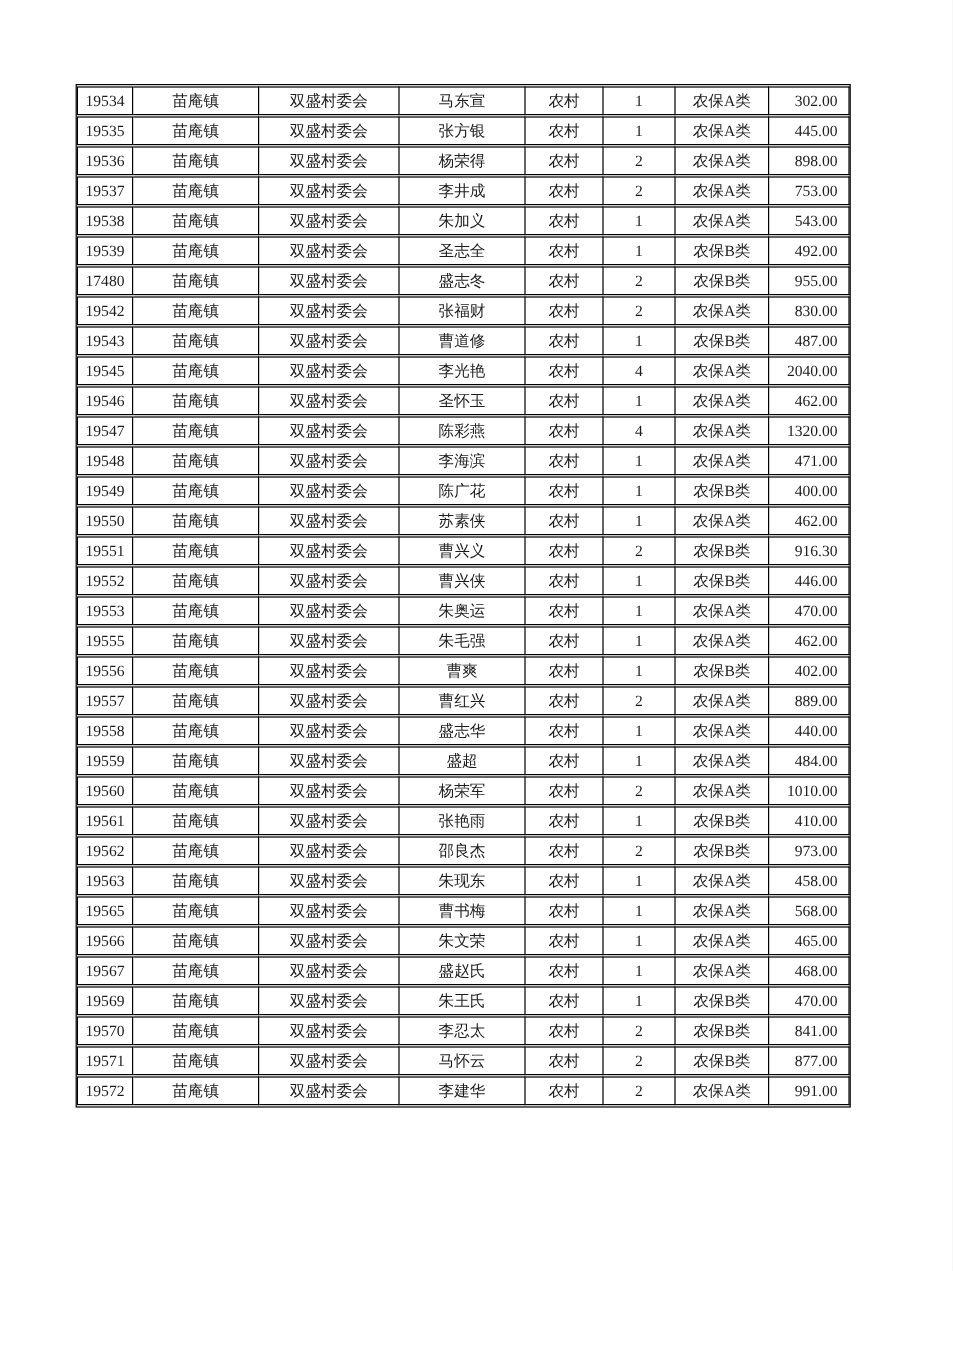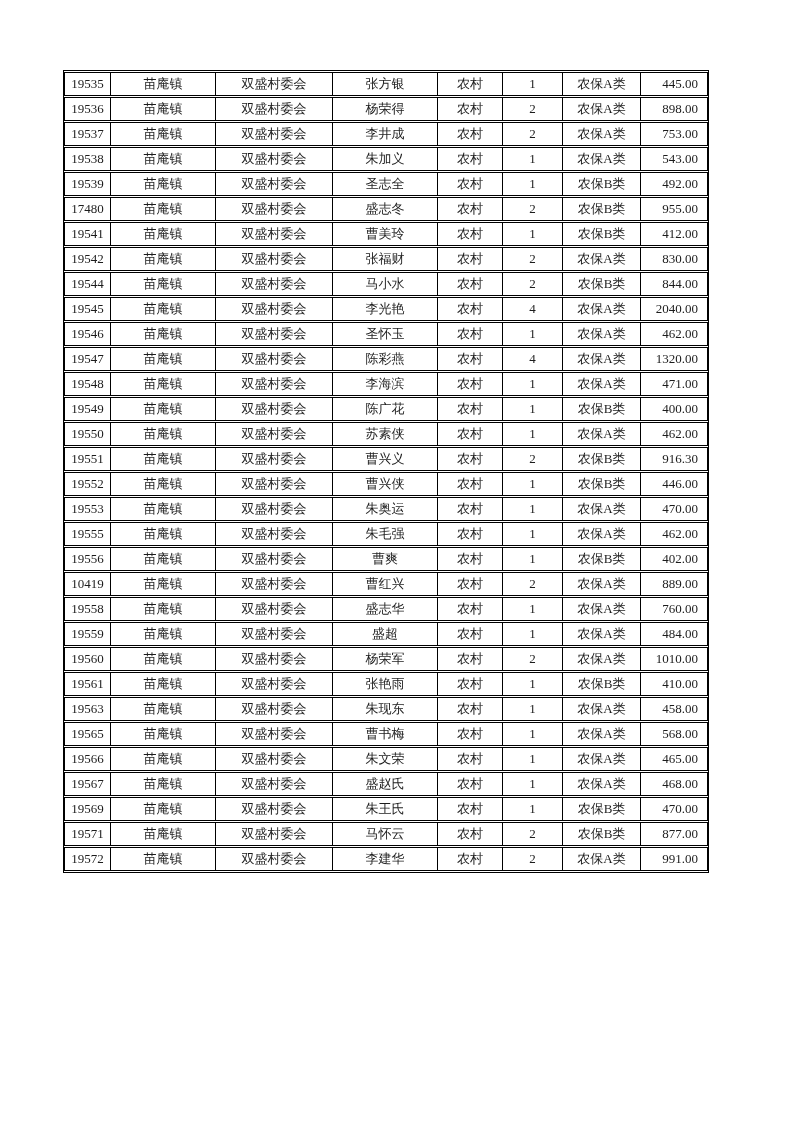--- a/index.html
+++ b/index.html
@@ -46,20 +46,30 @@
       <col style="width:105px">
       <col style="width:117px">
       <col style="width:105px">
       <col style="width:65px">
       <col style="width:60px">
       <col style="width:78px">
       <col style="width:67px">
     </colgroup>
     <tbody>
         <tr>
+          <td>19534</td>
+          <td>苗庵镇</td>
+          <td>双盛村委会</td>
+          <td>马东宣</td>
+          <td>农村</td>
+          <td>1</td>
+          <td>农保A类</td>
+          <td class="amount">302.00</td>
+        </tr>
+        <tr>
           <td>19535</td>
           <td>苗庵镇</td>
           <td>双盛村委会</td>
           <td>张方银</td>
           <td>农村</td>
           <td>1</td>
           <td>农保A类</td>
           <td class="amount">445.00</td>
         </tr>
         <tr>
@@ -106,48 +116,38 @@
           <td>17480</td>
           <td>苗庵镇</td>
           <td>双盛村委会</td>
           <td>盛志冬</td>
           <td>农村</td>
           <td>2</td>
           <td>农保B类</td>
           <td class="amount">955.00</td>
         </tr>
         <tr>
-          <td>19541</td>
-          <td>苗庵镇</td>
-          <td>双盛村委会</td>
-          <td>曹美玲</td>
-          <td>农村</td>
-          <td>1</td>
-          <td>农保B类</td>
-          <td class="amount">412.00</td>
-        </tr>
-        <tr>
           <td>19542</td>
           <td>苗庵镇</td>
           <td>双盛村委会</td>
           <td>张福财</td>
           <td>农村</td>
           <td>2</td>
           <td>农保A类</td>
           <td class="amount">830.00</td>
         </tr>
         <tr>
-          <td>19544</td>
-          <td>苗庵镇</td>
-          <td>双盛村委会</td>
-          <td>马小水</td>
-          <td>农村</td>
-          <td>2</td>
-          <td>农保B类</td>
-          <td class="amount">844.00</td>
+          <td>19543</td>
+          <td>苗庵镇</td>
+          <td>双盛村委会</td>
+          <td>曹道修</td>
+          <td>农村</td>
+          <td>1</td>
+          <td>农保B类</td>
+          <td class="amount">487.00</td>
         </tr>
         <tr>
           <td>19545</td>
           <td>苗庵镇</td>
           <td>双盛村委会</td>
           <td>李光艳</td>
           <td>农村</td>
           <td>4</td>
           <td>农保A类</td>
           <td class="amount">2040.00</td>
@@ -246,38 +246,38 @@
           <td>19556</td>
           <td>苗庵镇</td>
           <td>双盛村委会</td>
           <td>曹爽</td>
           <td>农村</td>
           <td>1</td>
           <td>农保B类</td>
           <td class="amount">402.00</td>
         </tr>
         <tr>
-          <td>10419</td>
+          <td>19557</td>
           <td>苗庵镇</td>
           <td>双盛村委会</td>
           <td>曹红兴</td>
           <td>农村</td>
           <td>2</td>
           <td>农保A类</td>
           <td class="amount">889.00</td>
         </tr>
         <tr>
           <td>19558</td>
           <td>苗庵镇</td>
           <td>双盛村委会</td>
           <td>盛志华</td>
           <td>农村</td>
           <td>1</td>
           <td>农保A类</td>
-          <td class="amount">760.00</td>
+          <td class="amount">440.00</td>
         </tr>
         <tr>
           <td>19559</td>
           <td>苗庵镇</td>
           <td>双盛村委会</td>
           <td>盛超</td>
           <td>农村</td>
           <td>1</td>
           <td>农保A类</td>
           <td class="amount">484.00</td>
@@ -296,20 +296,30 @@
           <td>19561</td>
           <td>苗庵镇</td>
           <td>双盛村委会</td>
           <td>张艳雨</td>
           <td>农村</td>
           <td>1</td>
           <td>农保B类</td>
           <td class="amount">410.00</td>
         </tr>
         <tr>
+          <td>19562</td>
+          <td>苗庵镇</td>
+          <td>双盛村委会</td>
+          <td>邵良杰</td>
+          <td>农村</td>
+          <td>2</td>
+          <td>农保B类</td>
+          <td class="amount">973.00</td>
+        </tr>
+        <tr>
           <td>19563</td>
           <td>苗庵镇</td>
           <td>双盛村委会</td>
           <td>朱现东</td>
           <td>农村</td>
           <td>1</td>
           <td>农保A类</td>
           <td class="amount">458.00</td>
         </tr>
         <tr>
@@ -344,20 +354,30 @@
         </tr>
         <tr>
           <td>19569</td>
           <td>苗庵镇</td>
           <td>双盛村委会</td>
           <td>朱王氏</td>
           <td>农村</td>
           <td>1</td>
           <td>农保B类</td>
           <td class="amount">470.00</td>
+        </tr>
+        <tr>
+          <td>19570</td>
+          <td>苗庵镇</td>
+          <td>双盛村委会</td>
+          <td>李忍太</td>
+          <td>农村</td>
+          <td>2</td>
+          <td>农保B类</td>
+          <td class="amount">841.00</td>
         </tr>
         <tr>
           <td>19571</td>
           <td>苗庵镇</td>
           <td>双盛村委会</td>
           <td>马怀云</td>
           <td>农村</td>
           <td>2</td>
           <td>农保B类</td>
           <td class="amount">877.00</td>

